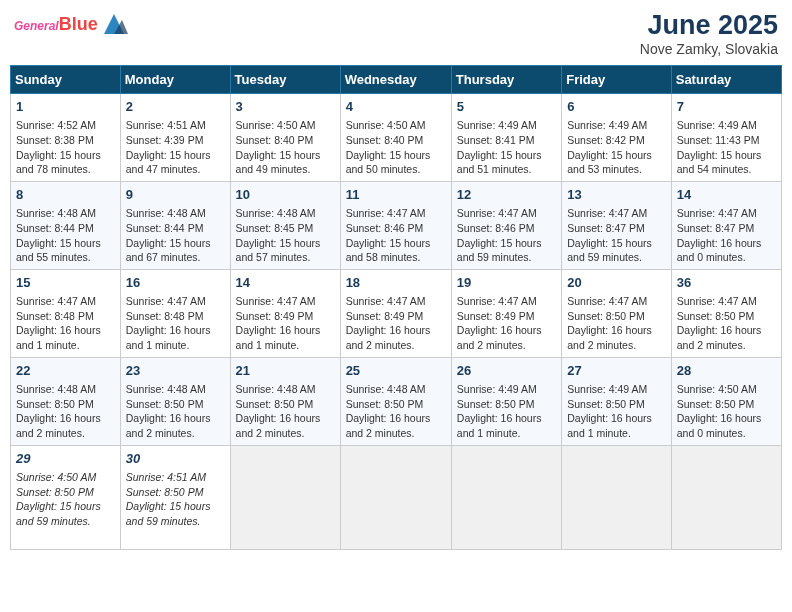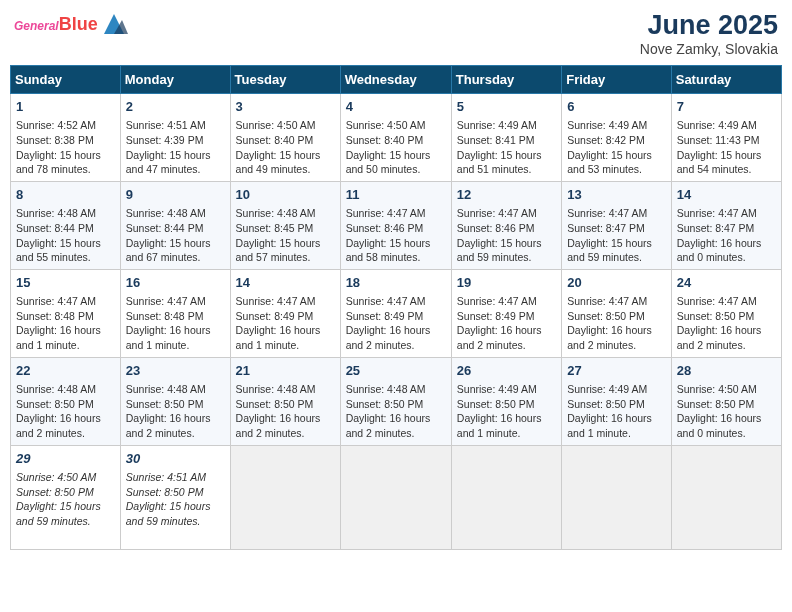--- a/index.html
+++ b/index.html
@@ -263,21 +263,21 @@
           <div>and 2 minutes.</div>
         </td>
         <td>
           <span class="day-num">20</span>
           <div>Sunrise: 4:47 AM</div>
           <div>Sunset: 8:50 PM</div>
           <div>Daylight: 16 hours</div>
           <div>and 2 minutes.</div>
         </td>
         <td>
-          <span class="day-num">24</span>
+          <span class="day-num">36</span>
           <div>Sunrise: 4:47 AM</div>
           <div>Sunset: 8:50 PM</div>
           <div>Daylight: 16 hours</div>
           <div>and 2 minutes.</div>
         </td>
       </tr>
       <tr>
         <td>
           <span class="day-num">22</span>
           <div>Sunrise: 4:48 AM</div>

